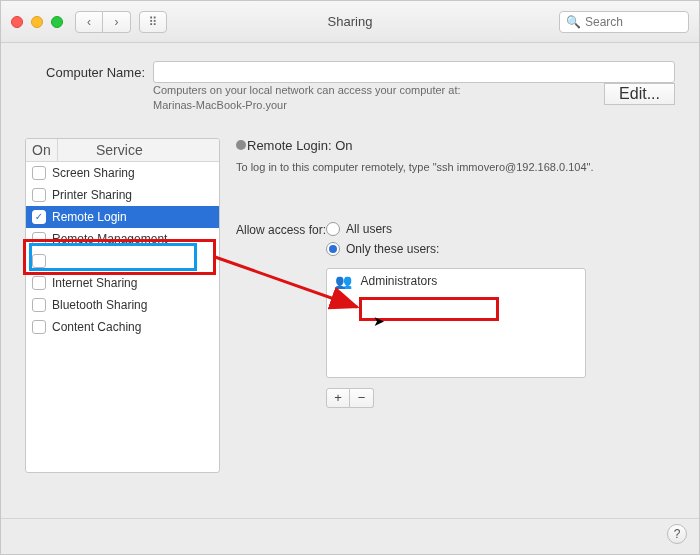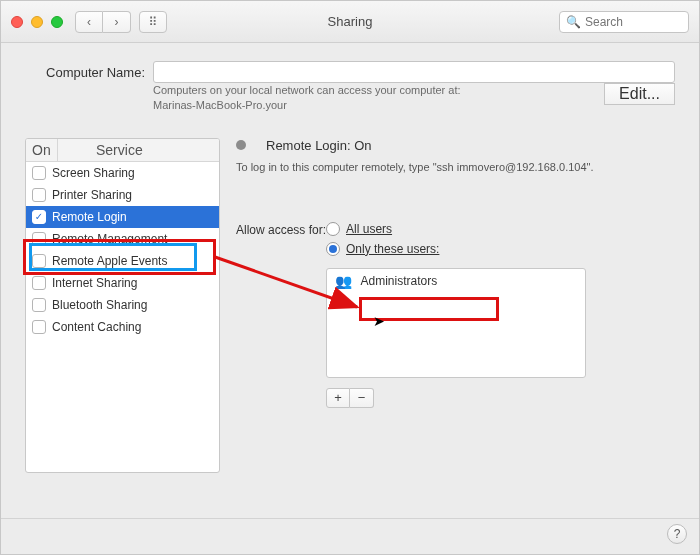--- a/index.html
+++ b/index.html
@@ -103,29 +103,29 @@
 .chk {
   width: 14px; height: 14px; background: #fff;
   border: 1px solid #b5b5b5; border-radius: 3px;
   display: flex; align-items: center; justify-content: center;
   font-size: 10px; color: #fff;
 }
 .chk.on { background: #2b72d8; border-color: #2b72d8; }
 .svc-row.selected .chk.on { background: #fff; color: #2b72d8; border-color: #fff; }
 
 .detail { flex: 1; }
-.status-row { display: flex; align-items: center; gap: 20px; margin-bottom: 8px; }
+.status-row { display: flex; align-items: center; gap: 1px; margin-bottom: 8px; }
 .status-dot { width: 10px; height: 10px; border-radius: 50%; background: #8c8c8c; }
 .status-label { font-size: 13px; color: #333; }
 .status-hint { font-size: 11px; color: #555; margin-bottom: 49px; }
 
 .allow-row { display: flex; align-items: flex-start; gap: 0; }
 .allow-label { font-size: 12px; color: #333; padding-top: 1px; }
 .radio-col { display: flex; flex-direction: column; gap: 6px; }
-.radio-opt { display: flex; align-items: center; gap: 6px; font-size: 12px; color: #333; text-decoration: underline; }
+.radio-opt { display: flex; align-items: center; gap: 6px; font-size: 12px; color: #333; }
 .radio {
   width: 14px; height: 14px; border-radius: 50%;
   border: 1px solid #9a9a9a; background: #fff;
   display: flex; align-items: center; justify-content: center;
 }
 .radio.sel::after {
   content: ""; width: 8px; height: 8px; border-radius: 50%; background: #2b72d8;
 }
 
 .user-list {
@@ -228,21 +228,20 @@
       <div class="svc-row selected">
         <div class="chk on">✓</div>
         <span>Remote Login</span>
       </div>
       <div class="svc-row">
         <div class="chk"></div>
         <span>Remote Management</span>
       </div>
       <div class="svc-row">
         <div class="chk"></div>
-        <span>Remote Apple Events</span>
       </div>
       <div class="svc-row">
         <div class="chk"></div>
         <span>Internet Sharing</span>
       </div>
       <div class="svc-row">
         <div class="chk"></div>
         <span>Bluetooth Sharing</span>
       </div>
       <div class="svc-row">

